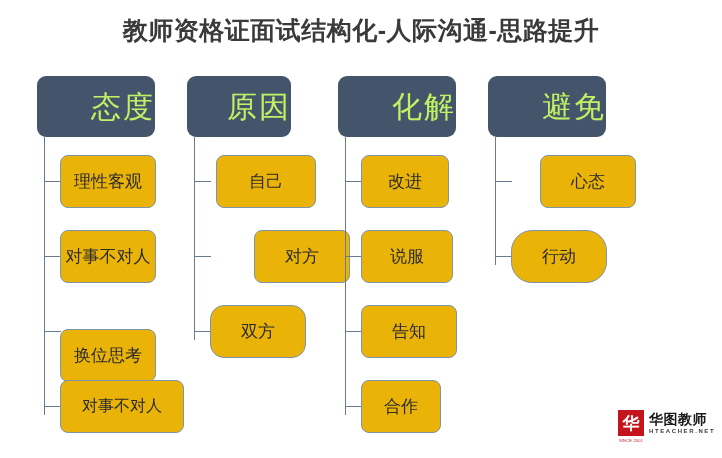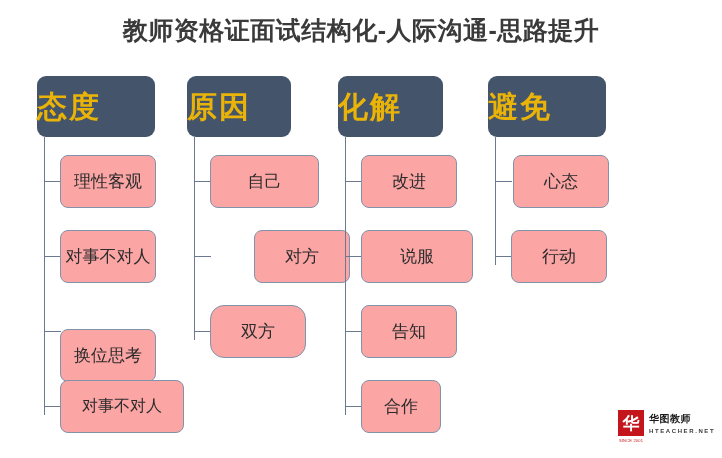--- a/index.html
+++ b/index.html
@@ -40,48 +40,47 @@
     top: 0;
     height: 458px;
   }
 
   .header-box {
     position: absolute;
     top: 76px;
     height: 61px;
     background: #44546a;
     border-radius: 9px;
-    color: #eab308;
+    color: #bef264;
     font-size: 30px;
     line-height: 61px;
-    text-align: left;
+    text-align: right;
     letter-spacing: 2px;
     white-space: nowrap;
     box-sizing: border-box;
-    font-weight: bold;
   }
 
   
   .trunk {
     position: absolute;
     width: 1px;
     background: #6b7a90;
   }
 
   
   .stub {
     position: absolute;
     height: 1px;
     background: #6b7a90;
   }
 
   .item-box {
     position: absolute;
     height: 53px;
-    background: #fca5a5;
+    background: #eab308;
     border: 1px solid #7f93ab;
     border-radius: 8px;
     box-sizing: border-box;
     font-size: 17px;
     color: #2b2b2b;
     text-align: center;
     white-space: nowrap;
     display: flex;
     align-items: center;
     justify-content: center;
@@ -128,21 +127,21 @@
     letter-spacing: 0.2px;
     white-space: nowrap;
   }
   .logo-text {
     margin-left: 5px;
     display: flex;
     flex-direction: column;
     justify-content: center;
   }
   .logo-cn {
-    font-size: 10px;
+    font-size: 14px;
     font-weight: bold;
     color: #1a1a1a;
     letter-spacing: 0.5px;
     line-height: 16px;
     white-space: nowrap;
   }
   .logo-en {
     font-size: 6px;
     font-weight: bold;
     color: #3a3a3a;
@@ -176,51 +175,51 @@
 
   <div class="column">
     <div class="header-box" style="left:187px; width:104px;">原因</div>
 
     <div class="trunk" style="left:194px; top:137px; height:203px;"></div>
 
     <div class="stub" style="left:194px; top:181px; width:17px;"></div>
     <div class="stub" style="left:194px; top:256px; width:17px;"></div>
     <div class="stub" style="left:194px; top:331px; width:17px;"></div>
 
-    <div class="item-box" style="left:210px; top:155px; width:109px;">自己</div>
+    <div class="item-box" style="left:216px; top:155px; width:100px;">自己</div>
     <div class="item-box" style="left:210px; top:230px; width:96px;margin-left:44px;">对方</div>
     <div class="item-box" style="left:210px; top:305px; width:96px;border-radius:14px;">双方</div>
   </div>
 
   <div class="column">
-    <div class="header-box" style="left:338px; width:105px;">化解</div>
+    <div class="header-box" style="left:338px; width:118px;">化解</div>
 
     <div class="trunk" style="left:345px; top:137px; height:278px;"></div>
 
     <div class="stub" style="left:345px; top:181px; width:17px;"></div>
     <div class="stub" style="left:345px; top:256px; width:17px;"></div>
     <div class="stub" style="left:345px; top:331px; width:17px;"></div>
     <div class="stub" style="left:345px; top:406px; width:17px;"></div>
 
-    <div class="item-box" style="left:361px; top:155px; width:96px;">改进</div>
-    <div class="item-box" style="left:361px; top:230px; width:112px;">说服</div>
+    <div class="item-box" style="left:361px; top:155px; width:88px;">改进</div>
+    <div class="item-box" style="left:361px; top:230px; width:92px;">说服</div>
     <div class="item-box" style="left:361px; top:305px; width:96px;">告知</div>
     <div class="item-box" style="left:361px; top:380px; width:80px;">合作</div>
   </div>
 
   <div class="column">
     <div class="header-box" style="left:488px; width:118px;">避免</div>
 
     <div class="trunk" style="left:495px; top:137px; height:128px;"></div>
 
     <div class="stub" style="left:495px; top:181px; width:17px;"></div>
     <div class="stub" style="left:495px; top:256px; width:17px;"></div>
 
-    <div class="item-box" style="left:513px; top:155px; width:96px;">心态</div>
-    <div class="item-box" style="left:511px; top:230px; width:96px;">行动</div>
+    <div class="item-box" style="left:540px; top:155px; width:96px;">心态</div>
+    <div class="item-box" style="left:511px; top:230px; width:96px;border-radius:21px;">行动</div>
   </div>
 
   <div class="logo">
     <div class="logo-mark">
       <span class="glyph">华</span>
       <span class="est">SINCE 2001</span>
     </div>
     <div class="logo-text">
       <div class="logo-cn">华图教师</div>
       <div class="logo-en">HTEACHER.NET</div>

